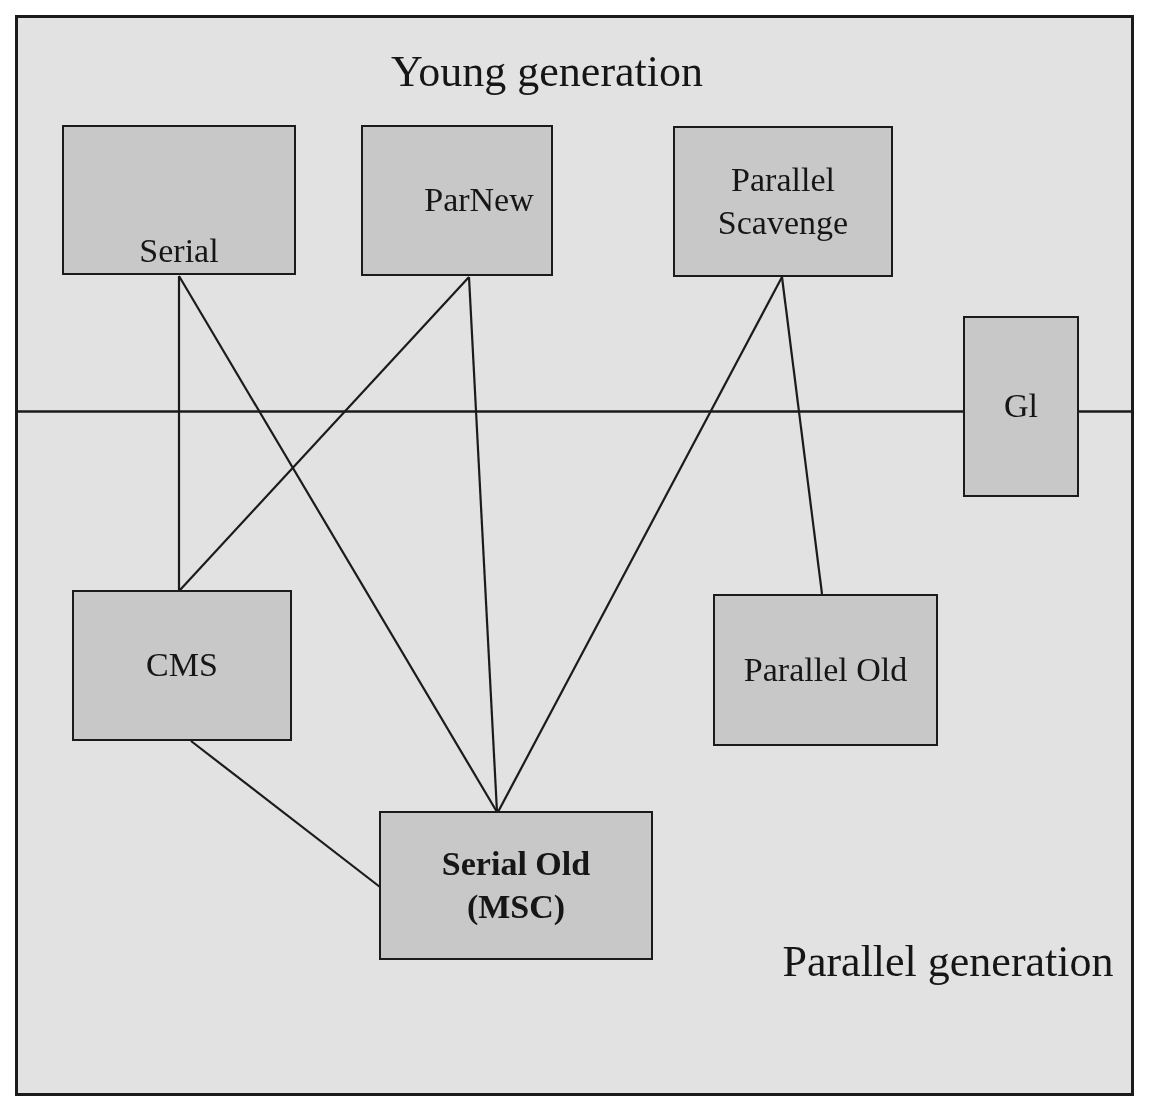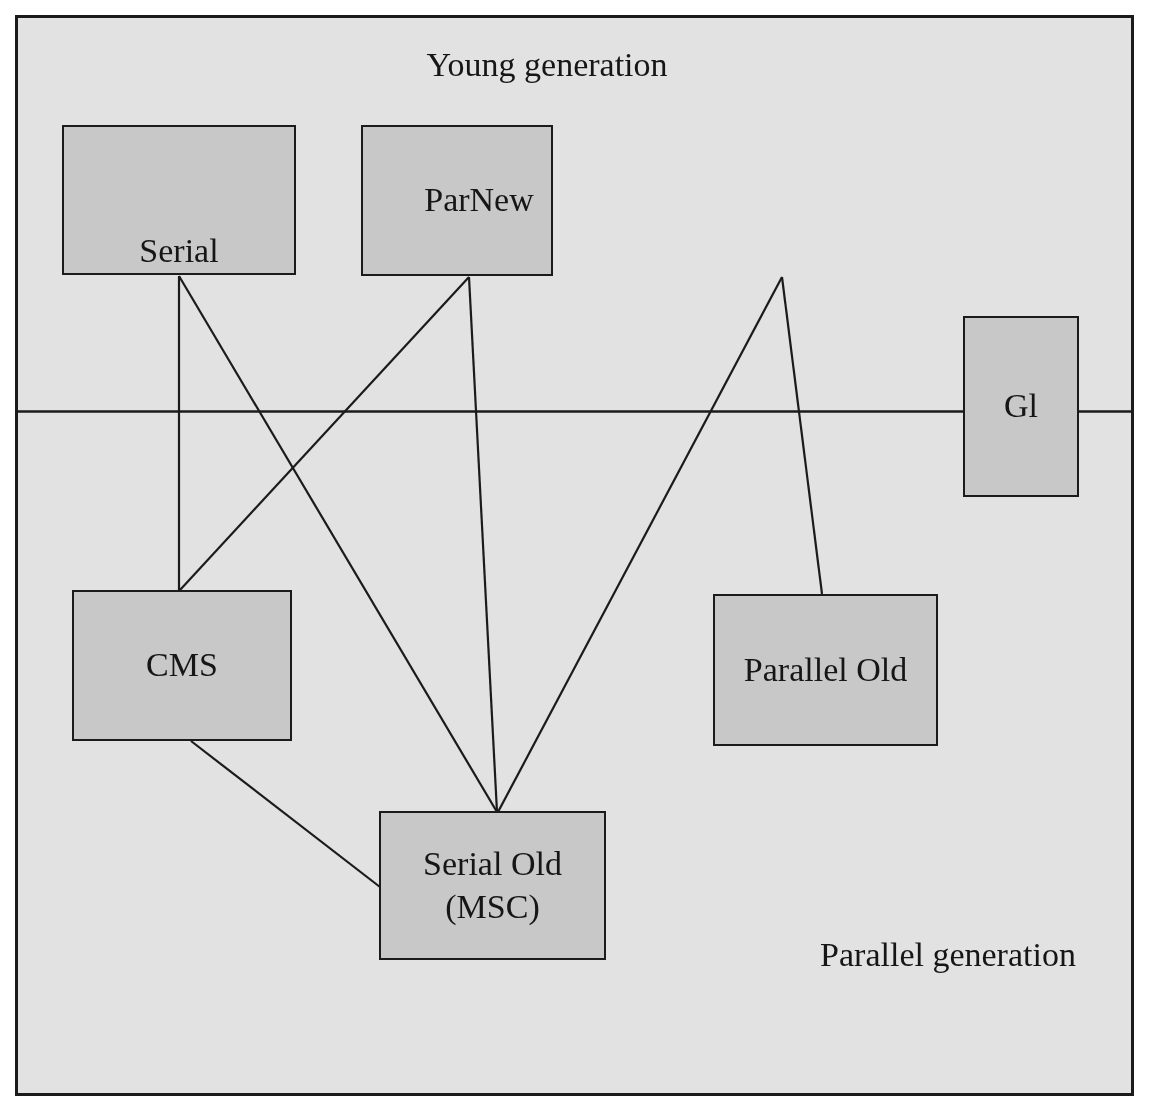--- a/index.html
+++ b/index.html
@@ -46,25 +46,25 @@
     font-size: 34px;
     line-height: 1.26;
     white-space: pre-line;
   }
   .node-serial            { left: 62px;  top: 125px; width: 234px; height: 150px; align-items: flex-end; }
   .node-parnew            { left: 361px; top: 125px; width: 192px; height: 151px; padding-left: 44px; }
   .node-parallel-scavenge { left: 673px; top: 126px; width: 220px; height: 151px; }
   .node-g1                { left: 963px; top: 316px; width: 116px; height: 181px; }
   .node-cms               { left: 72px;  top: 590px; width: 220px; height: 151px; }
   .node-parallel-old      { left: 713px; top: 594px; width: 225px; height: 152px; }
-  .node-serial-old        { left: 379px; top: 811px; width: 227px; height: 149px; }
+  .node-serial-old        { left: 379px; top: 811px; width: 274px; height: 149px; font-weight: bold; }
   .region-label {
     position: absolute;
     color: #161616;
-    font-size: 34px;
+    font-size: 44px;
     text-align: center;
     white-space: nowrap;
   }
   .label-young   { left: 347px; top: 46px;  width: 400px; }
   .label-tenured { left: 748px; top: 936px; width: 400px; }
 </style>
 </head>
 <body>
 
 <div class="canvas">
@@ -89,20 +89,24 @@
   <div class="region-label label-tenured">Parallel generation</div>
 
   <div class="node node-serial">
     <span>Serial</span>
   </div>
 
   <div class="node node-parnew">
     <span>ParNew</span>
   </div>
 
+  <div class="node node-parallel-scavenge">
+    <span>Parallel
+Scavenge</span>
+  </div>
 
   <div class="node node-g1">
     <span>Gl</span>
   </div>
 
   <div class="node node-parallel-old">
     <span>Parallel Old</span>
   </div>
 
   <div class="node node-cms">

